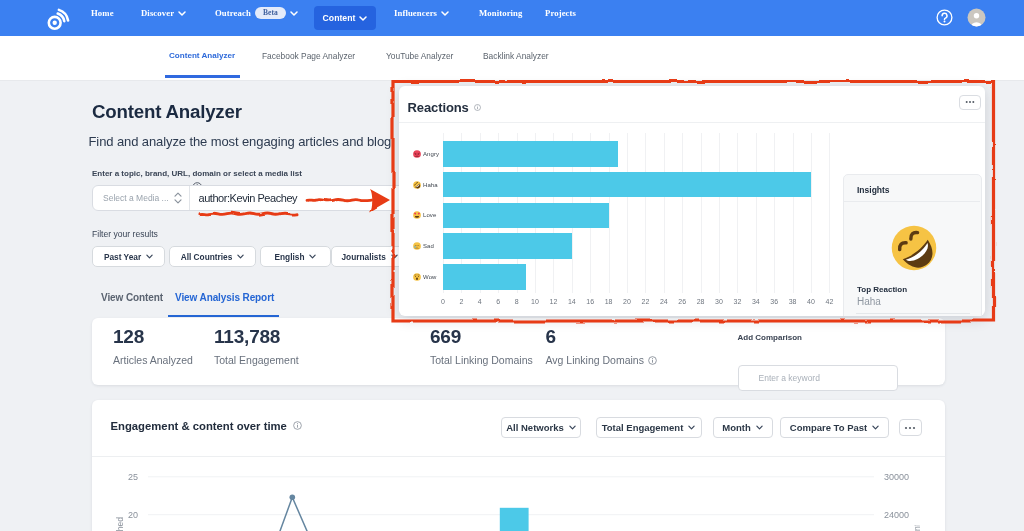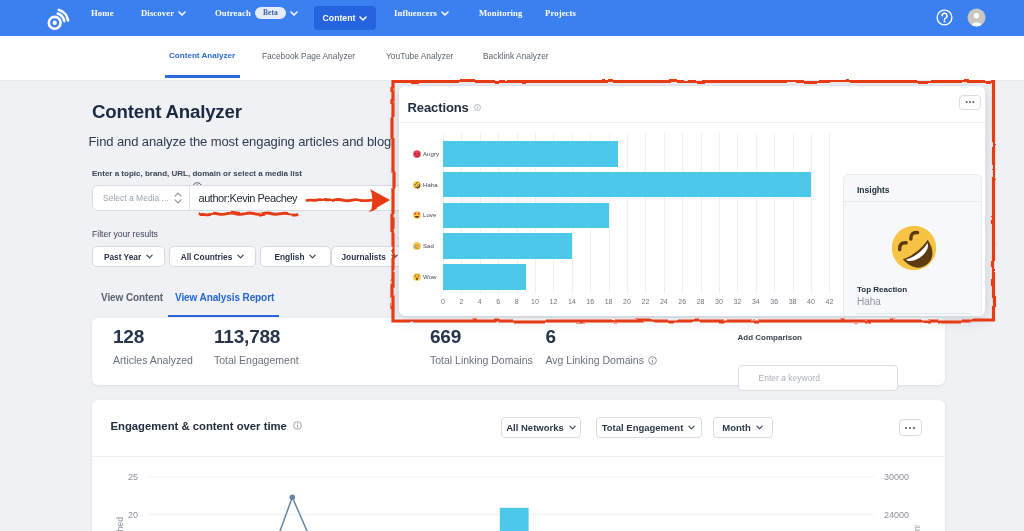--- a/index.html
+++ b/index.html
@@ -286,20 +286,26 @@
       </svg>
     </div>
   <div class="eng-btn" style="left:503.5px;width:106px">
       <span>Total Engagement</span>
       <svg width="7" height="5" viewBox="0 0 8 5">
         <polyline points="1,1 4,4 7,1" fill="none" stroke="#39465a" stroke-width="1.4" stroke-linecap="round" stroke-linejoin="round"></polyline>
       </svg>
     </div>
   <div class="eng-btn" style="left:620.5px;width:60px">
       <span>Month</span>
+      <svg width="7" height="5" viewBox="0 0 8 5">
+        <polyline points="1,1 4,4 7,1" fill="none" stroke="#39465a" stroke-width="1.4" stroke-linecap="round" stroke-linejoin="round"></polyline>
+      </svg>
+    </div>
+  <div class="eng-btn" style="left:688px;width:109px">
+      <span>Compare To Past</span>
       <svg width="7" height="5" viewBox="0 0 8 5">
         <polyline points="1,1 4,4 7,1" fill="none" stroke="#39465a" stroke-width="1.4" stroke-linecap="round" stroke-linejoin="round"></polyline>
       </svg>
     </div>
   <div class="eng-btn" style="left:806.5px;width:23px;height:17px;top:19px">
       <svg width="12" height="4" viewBox="0 0 12 4">
         <circle cx="2" cy="2" r="1.1" fill="#555c66"></circle>
         <circle cx="6" cy="2" r="1.1" fill="#555c66"></circle>
         <circle cx="10" cy="2" r="1.1" fill="#555c66"></circle>
       </svg>

